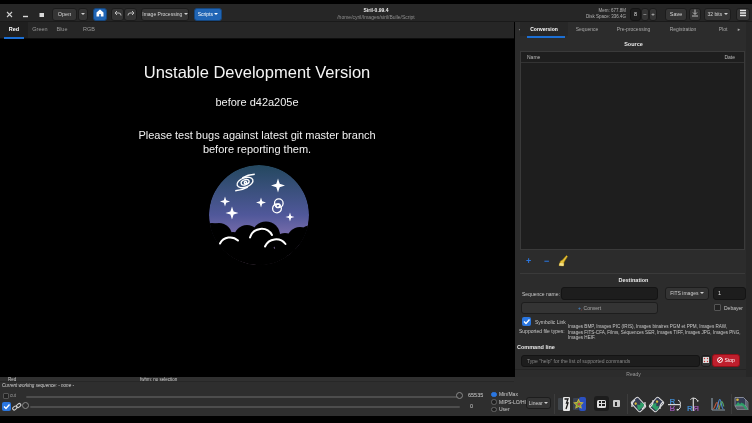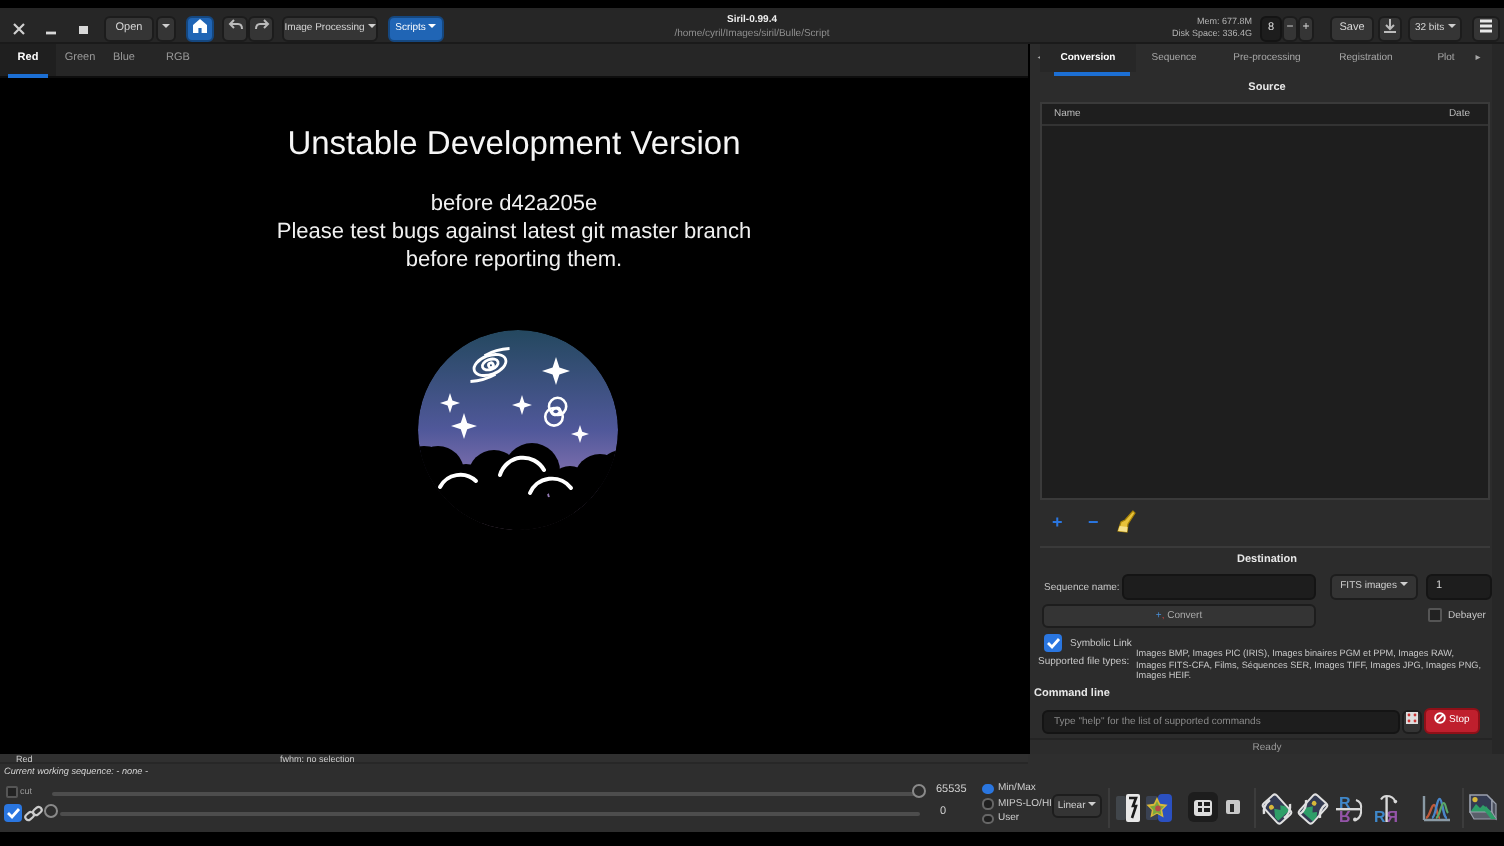--- a/index.html
+++ b/index.html
@@ -28,21 +28,21 @@
 .ltab { position:absolute; top:0; height:16px; line-height:15px; text-align:center;
   color:#999; font-size:5.5px; }
 .ltab.active { color:#fff; font-weight:bold; background:#1f1f1f; }
 #lunderline { position:absolute; left:4px; top:14.5px; width:20px; height:2px; background:#1c6fd4; }
 
 
 #canvas { position:absolute; left:0; top:39px; width:514px; height:338px; background:#000;
   color:#f0f0f0; text-align:center; }
 #c-title { position:absolute; left:0; top:24px; width:514px; font-size:16.5px; color:#f5f5f5; }
 #c-commit { position:absolute; left:0; top:56.5px; width:514px; font-size:11px; color:#f0f0f0; }
-#c-please { position:absolute; left:0; top:70px; width:514px; font-size:11px; line-height:14.3px; color:#f0f0f0; }
+#c-please { position:absolute; left:0; top:89px; width:514px; font-size:11px; line-height:14.3px; color:#f0f0f0; }
 
 
 #panel { position:absolute; left:515px; top:22px; width:237px; height:355px; background:#2c2c2c; }
 #pscroll { position:absolute; right:0; top:0; width:6px; height:355px; background:#272727; }
 .ptab { position:absolute; top:0; height:14px; line-height:14px; color:#a8a8a8; font-size:5px; text-align:center;}
 .ptab.active { color:#fff; font-weight:bold; background:#272727; }
 #punderline { position:absolute; left:12px; top:13.5px; width:38px; height:2px; background:#1c6fd4; }
 .sechead { color:#e8e8e8; font-weight:bold; font-size:5.5px; text-align:center; }
 #list { position:absolute; left:5px; top:29px; width:225px; height:199px; background:#1e1e1e;
   border:1px solid #3a3a3a; }

